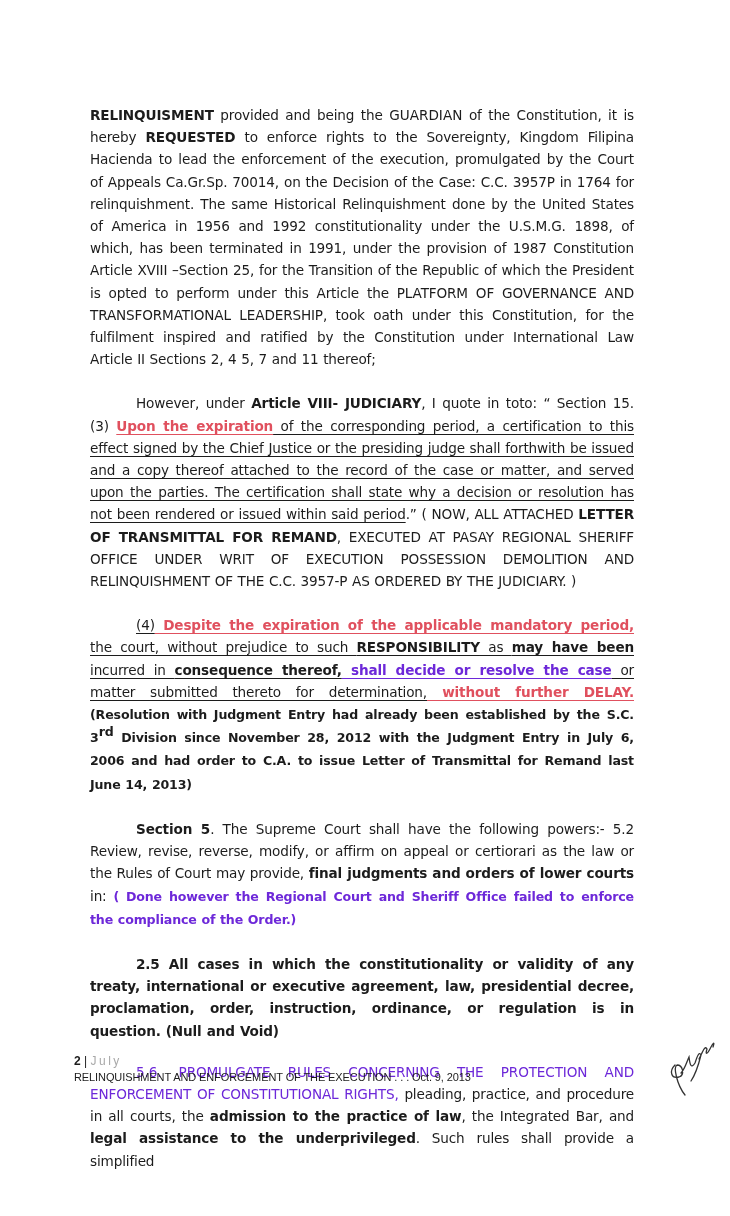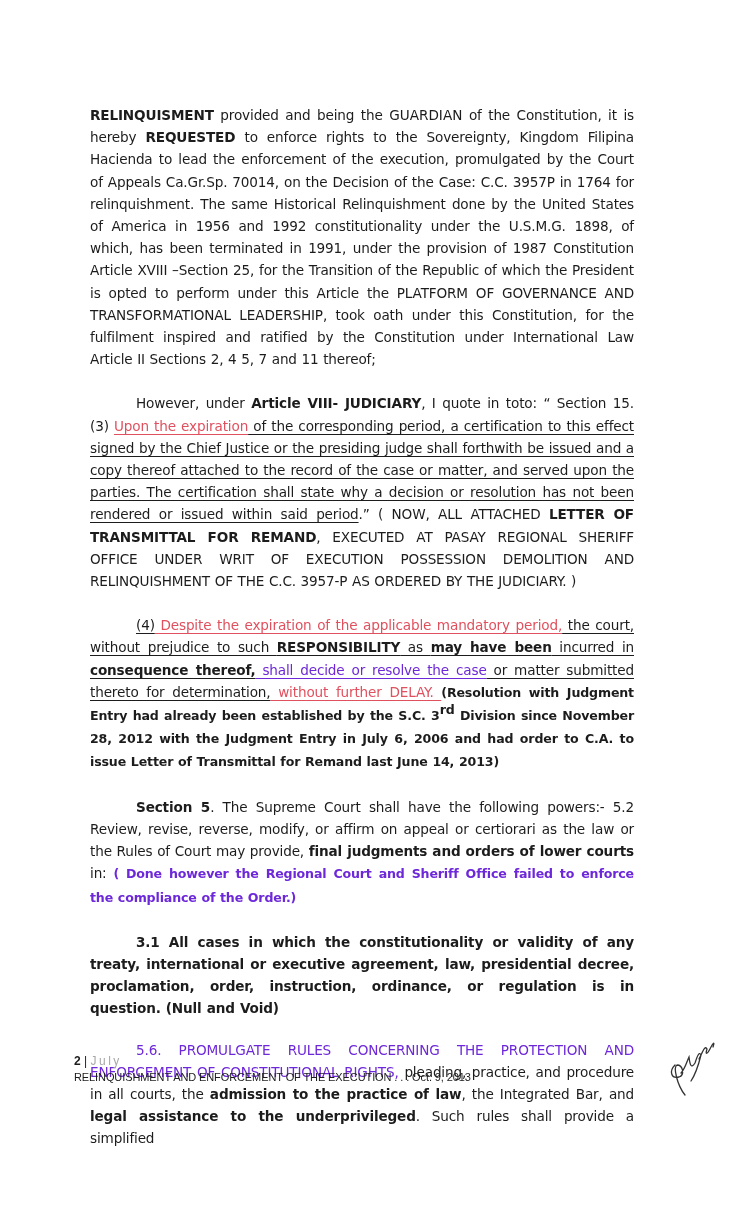--- a/index.html
+++ b/index.html
@@ -15,21 +15,21 @@
     }
     .p1 { }
     .p2 { margin-top: 22px; text-indent: 46px; }
     .p3 { margin-top: 22px; text-indent: 46px; }
     .p4 { margin-top: 22px; text-indent: 46px; }
     .p5 { margin-top: 22px; text-indent: 46px; }
     .p6 { margin-top: 19px; text-indent: 46px; }
     .b { font-weight: bold; }
     .red { color: #e0505e; }
     .blue { color: #6d28d9; }
-    .u { text-decoration: underline; text-underline-offset: 3px; }
+    .u { text-decoration: underline; text-underline-offset: 3px; font-weight: bold; }
     .u-dark { text-decoration: underline; text-decoration-color: #1c1c1c; text-underline-offset: 3px; }
     .small-bold { font-weight: bold; font-size: 12.6px; }
     .caps { letter-spacing: 0; }
     sup { font-size: 8px; line-height: 0; }
     .footer { position: absolute; left: 74px; top: 1054px; width: 600px; }
     .footer .pagenum { font-size: 12px; font-family: "Liberation Sans", sans-serif; }
     .footer .pagenum b { color: #1c1c1c; }
     .footer .pagenum .sep { color: #1c1c1c; }
     .footer .pagenum .pg { color: #a8a8a8; letter-spacing: 2.5px; }
     .footer .ftitle { font-size: 11px; font-family: "Liberation Sans", sans-serif; margin-top: 3px; color: #1c1c1c; letter-spacing: -0.1px; }
@@ -41,21 +41,21 @@
 <div class="page">
 
   <p class="para p1"><span class="b">RELINQUISMENT</span><span> provided and being the </span><span class="caps">GUARDIAN</span><span> of the Constitution, it is hereby </span><span class="b">REQUESTED</span><span> to enforce rights to the Sovereignty, Kingdom Filipina Hacienda to lead the enforcement of the execution, promulgated by the Court of Appeals Ca.Gr.Sp. 70014, on the  Decision of the Case: C.C. 3957P in 1764 for relinquishment.  The same Historical Relinquishment done by the United States of America in 1956 and 1992 constitutionality under the U.S.M.G. 1898, of which, has been terminated in 1991, under the provision of 1987 Constitution Article XVIII –Section 25, for the Transition of the Republic of which the President is opted to perform under this Article the PLATFORM OF GOVERNANCE AND TRANSFORMATIONAL LEADERSHIP, took oath under this Constitution,  for the fulfilment inspired and ratified by the Constitution under International Law Article II Sections 2, 4 5, 7 and 11 thereof;</span></p>
 
   <p class="para p2"><span>However, under </span><span class="b">Article VIII- JUDICIARY</span><span>, I quote in toto: “ Section 15. (3) </span><span class="red u">Upon the expiration</span><span class="u-dark"> of the corresponding period, a certification to this effect signed by the Chief Justice or the presiding  judge shall forthwith be issued and a copy thereof attached to the record of the case or matter, and served upon the parties. The certification shall state why a decision or resolution has not been rendered or issued within said period</span><span>.” ( NOW, ALL ATTACHED </span><span class="b">LETTER OF TRANSMITTAL FOR REMAND</span><span>,  EXECUTED AT PASAY REGIONAL SHERIFF OFFICE UNDER WRIT OF EXECUTION POSSESSION DEMOLITION AND RELINQUISHMENT OF THE C.C. 3957-P AS ORDERED BY THE JUDICIARY. )</span></p>
 
   <p class="para p3"><span class="u-dark">(4)</span><span class="red u"> Despite the expiration of the applicable mandatory period,</span><span class="u-dark"> the court, without prejudice to such </span><span class="b u-dark">RESPONSIBILITY</span><span class="u-dark"> as </span><span class="b u-dark">may have been</span><span class="u-dark"> incurred in </span><span class="b u-dark">consequence thereof,</span><span class="blue u"> shall decide or resolve the case</span><span class="u-dark"> or matter submitted thereto for determination,</span><span class="red u"> without further DELAY. </span><span class="u-dark"> </span><span class="small-bold">(Resolution with Judgment Entry had already been established by the S.C. 3</span><sup class="small-bold">rd</sup><span class="small-bold"> Division since November 28, 2012 with the Judgment Entry in July 6, 2006 and had order to C.A. to issue Letter of Transmittal for Remand last June 14, 2013)</span></p>
 
   <p class="para p4"><span class="b">Section 5</span><span>. The Supreme Court shall have the following powers:- 5.2 Review, revise, reverse, modify, or affirm on appeal or certiorari as the law or the Rules of Court may provide, </span><span class="b">final judgments and orders of lower courts</span><span> in: </span><span class="blue small-bold">( Done however the Regional Court and Sheriff Office failed to enforce the compliance of the Order.)</span></p>
 
-  <p class="para p5 b"><span>3.1   All cases in which the constitutionality or validity of any treaty, international or executive agreement, law, presidential decree, proclamation, order, instruction, ordinance, or regulation is in question. (Null and Void)</span></p>
+  <p class="para p5 b"><span>2.5   All cases in which the constitutionality or validity of any treaty, international or executive agreement, law, presidential decree, proclamation, order, instruction, ordinance, or regulation is in question. (Null and Void)</span></p>
 
   <p class="para p6"><span class="blue">5.6. PROMULGATE RULES CONCERNING THE PROTECTION AND ENFORCEMENT OF CONSTITUTIONAL RIGHTS,</span><span> pleading, practice, and procedure in all courts, the </span><span class="b">admission to the practice of law</span><span>, the Integrated Bar, and </span><span class="b">legal assistance to the underprivileged</span><span>. Such rules shall provide a simplified</span></p>
 
 </div>
 
 <div class="footer">
   <div class="pagenum"><b>2</b><span class="sep"> | </span><span class="pg">July</span></div>
   <div class="ftitle">RELINQUISHMENT AND ENFORCEMENT OF THE EXECUTION . . . Oct. 9, 2013</div>
 </div>
 

